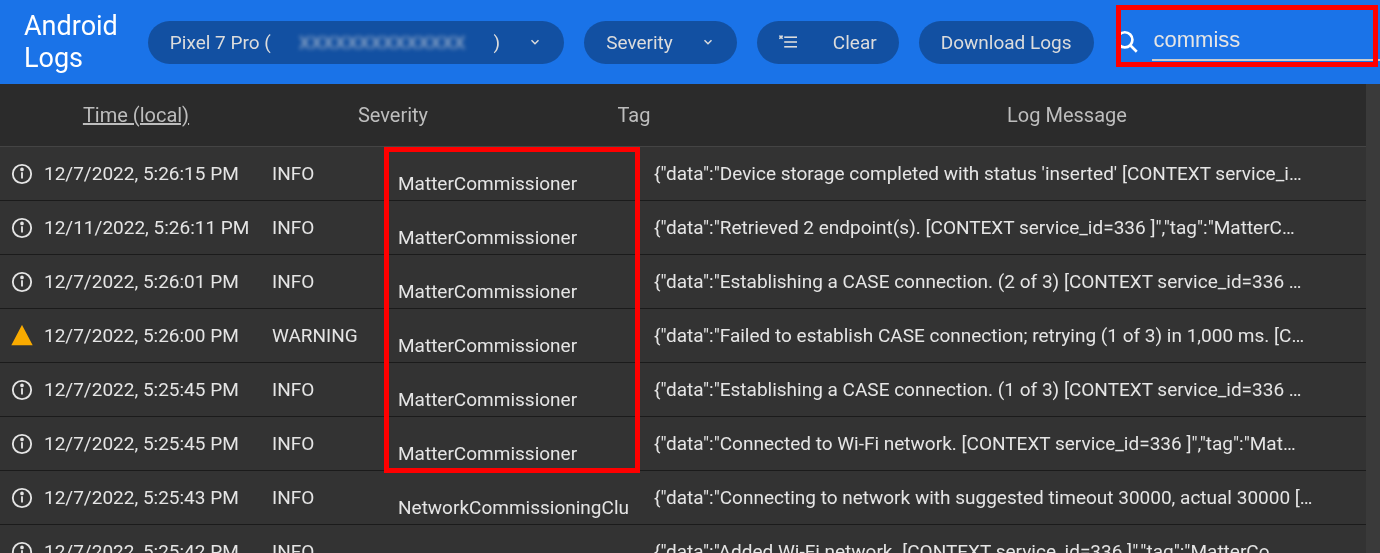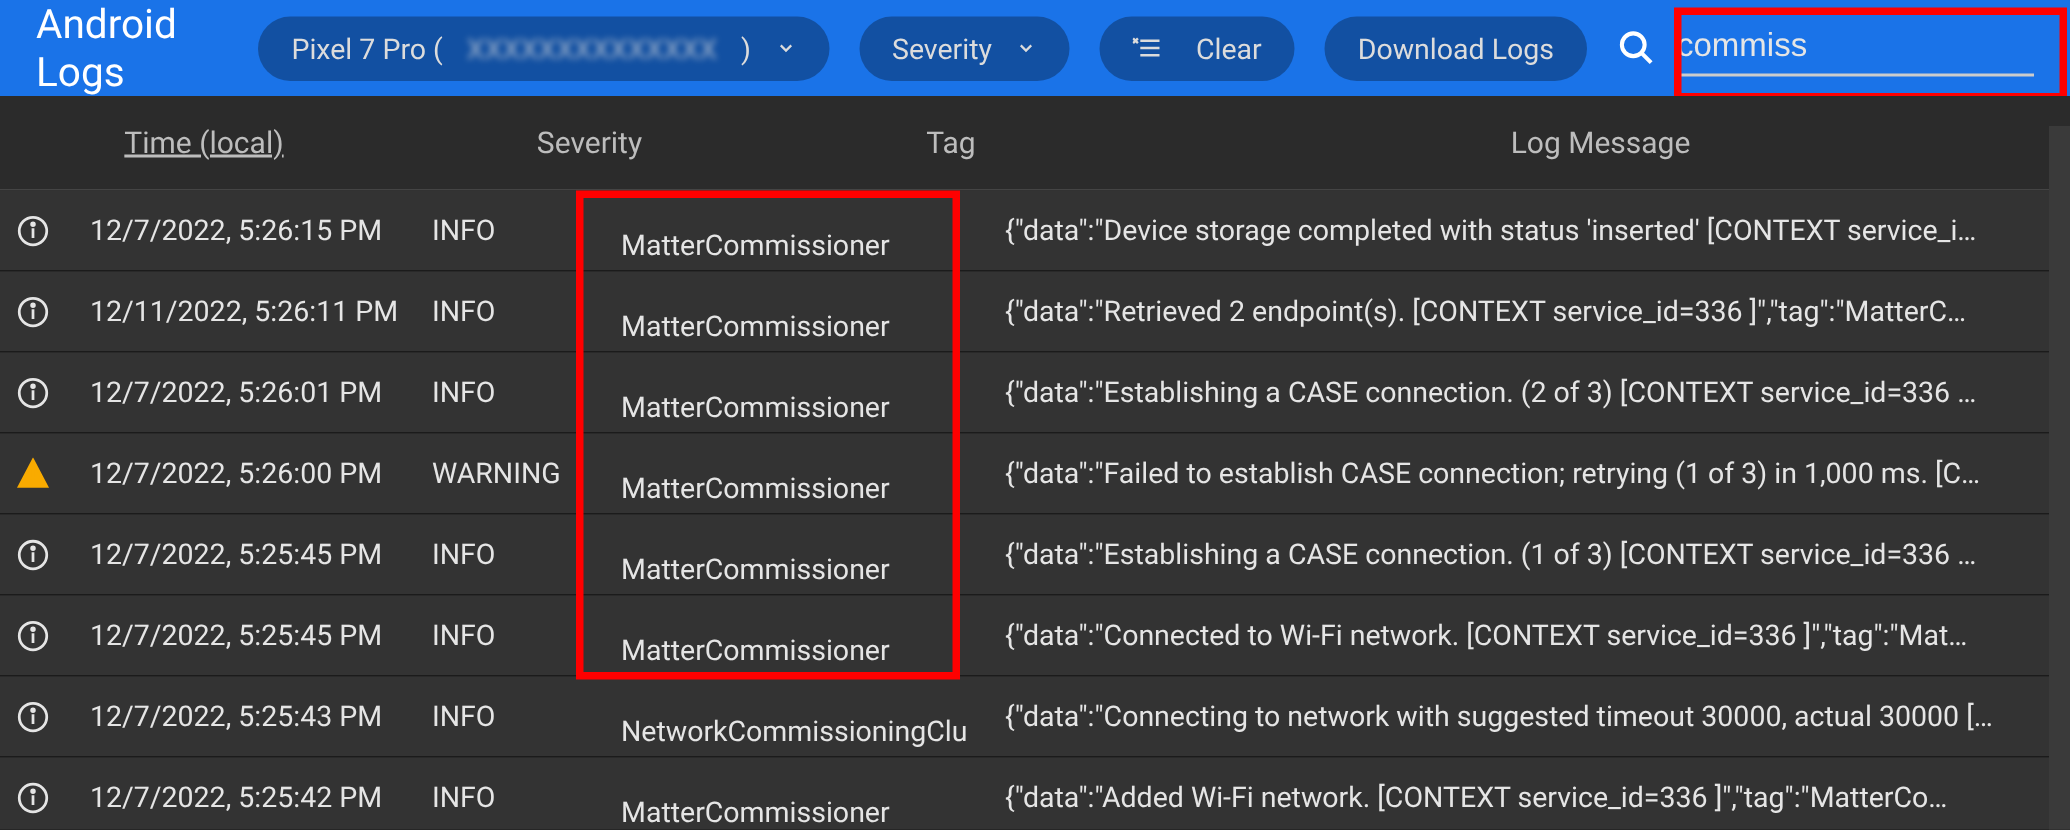--- a/index.html
+++ b/index.html
@@ -10,42 +10,42 @@
     body {
       font-family: -apple-system, BlinkMacSystemFont, "Segoe UI", Roboto, sans-serif;
       background: #1b1b1b;
       color: #e0e0e0;
       width: 1380px;
       height: 553px;
       overflow: hidden;
     }
     .header {
       background: #1a73e8;
-      height: 64px;
+      height: 84px;
       display: flex;
       align-items: center;
       padding: 12px 24px;
       gap: 20px;
       position: relative;
     }
     .header-title {
       color: #fff;
       font-size: 27px;
       font-weight: 400;
       margin-right: 10px;
     }
     .pill {
       background: rgba(0,0,0,0.3);
       border-radius: 22px;
       padding: 10px 22px;
       color: #dcdcdc;
       font-size: 19px;
       display: flex;
       align-items: center;
-      gap: 16px;
+      gap: 28px;
       cursor: pointer;
       white-space: nowrap;
     }
     .pill .chevron {
       width: 14px;
       height: 14px;
       display: inline-flex;
       align-items: center;
       justify-content: center;
     }
@@ -99,21 +99,20 @@
     .col-icon {
       width: 44px;
       flex-shrink: 0;
       display: flex;
       justify-content: center;
       align-items: center;
     }
     .col-time {
       width: 228px;
       flex-shrink: 0;
-      margin-left: 16px;
     }
     .col-sev {
       width: 126px;
       flex-shrink: 0;
     }
     .col-tag {
       width: 256px;
       flex-shrink: 0;
       margin-top: 20px;
     }

